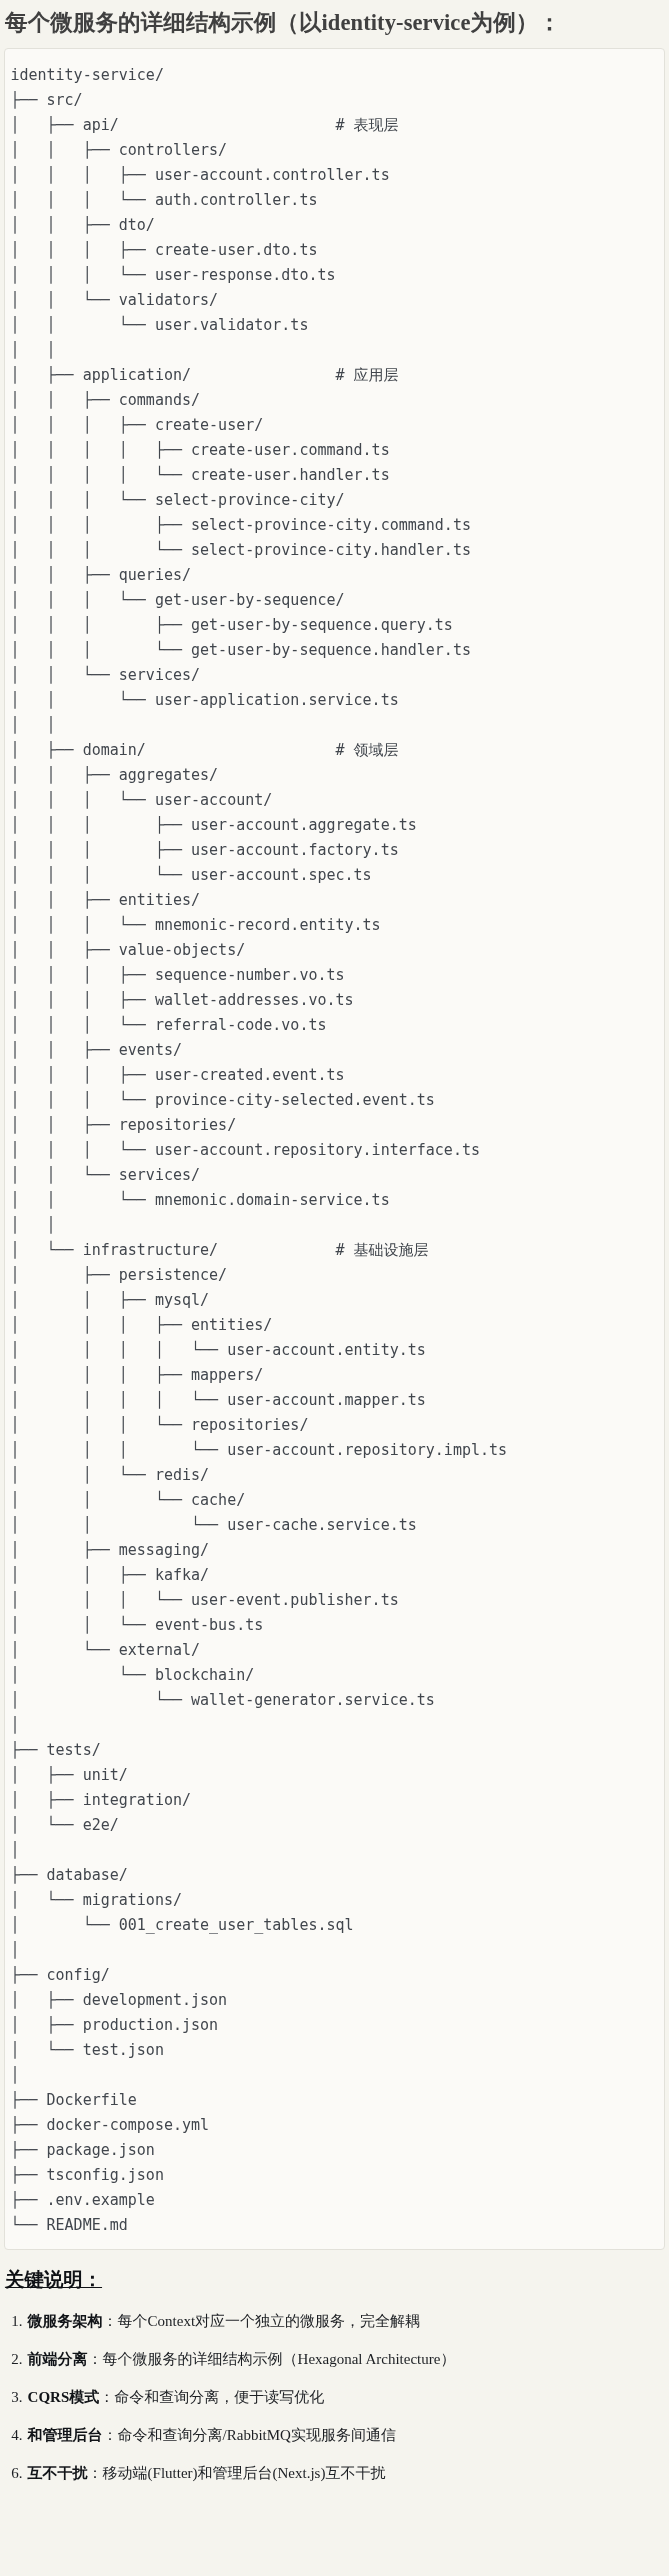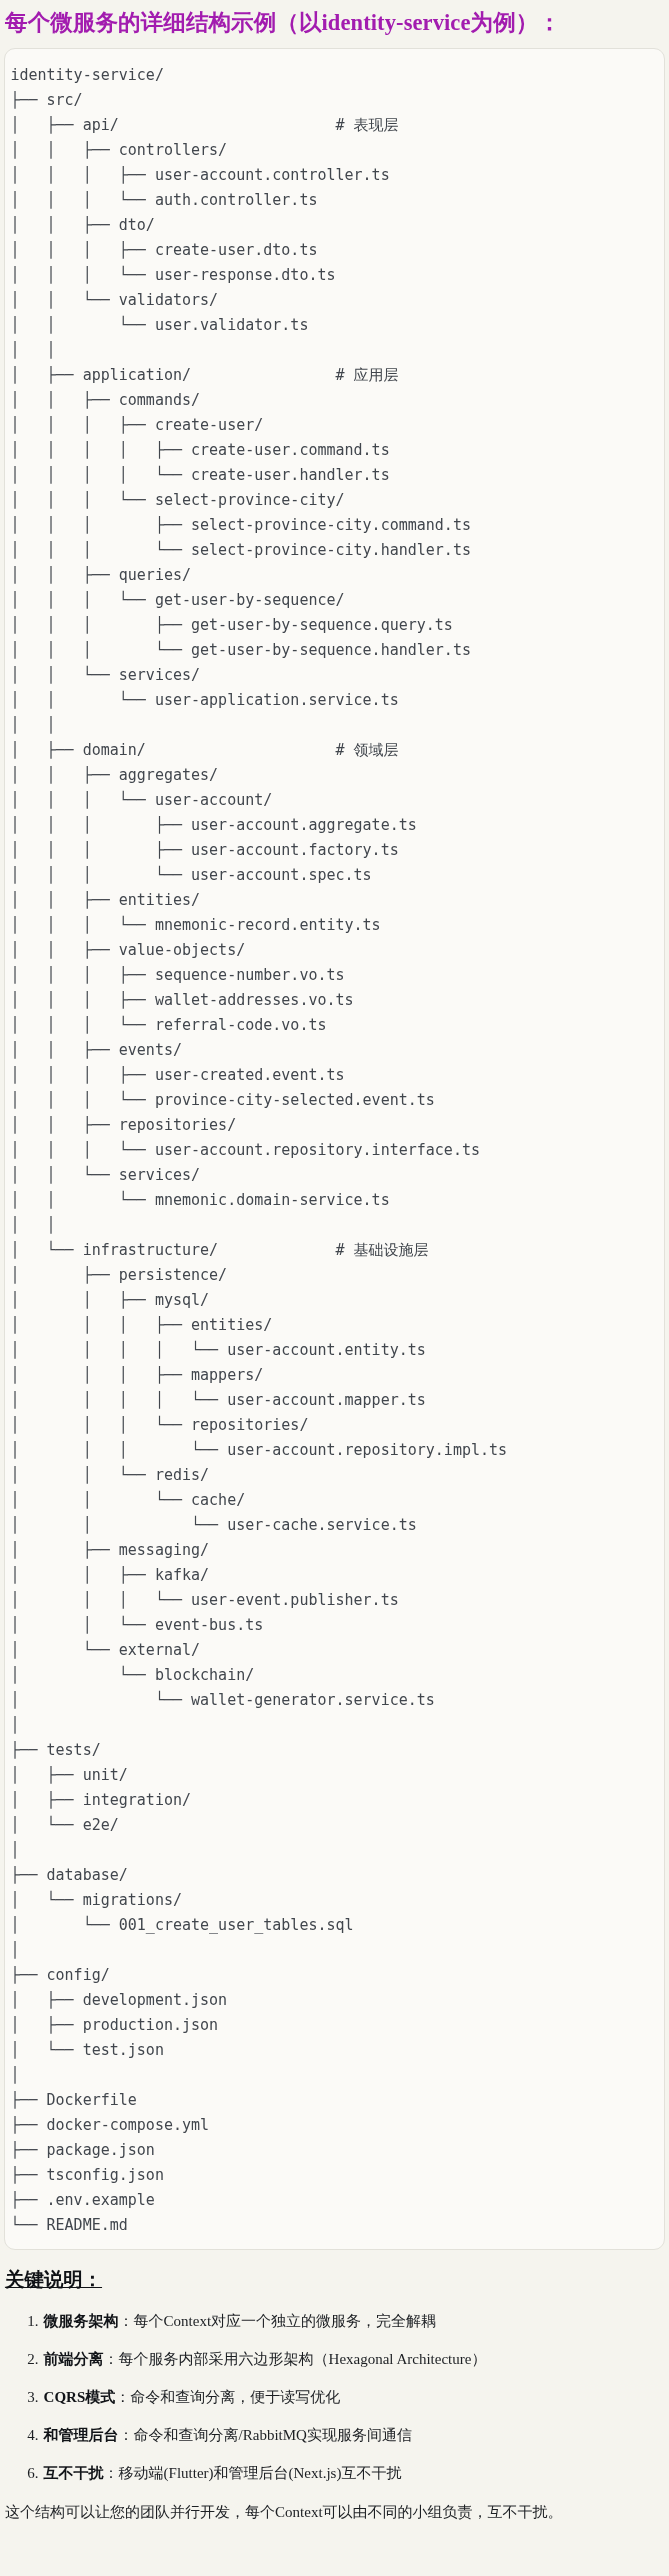--- a/index.html
+++ b/index.html
@@ -12,29 +12,29 @@
   }
   .page {
     width: 669px;
     min-height: 2576px;
     box-sizing: border-box;
     padding: 5px 3.8px 15px 3.8px;
   }
   .title {
     font-size: 22.5px;
     font-weight: 700;
-    color: #a21caf;
+    color: #404040;
     margin: 2.5px 1.3px 11.3px 1.3px;
     line-height: 1.3;
     letter-spacing: 0.1px;
   }
   .tree-block {
     background: #fbfaf7;
     border: 0.6px solid #e2e1da;
-    border-radius: 11px;
+    border-radius: 4px;
     margin: 0;
     padding: 13.8px 8.8px 11.3px 5.6px;
     overflow: hidden;
   }
   pre.tree {
     margin: 0;
     font-family: "DejaVu Sans Mono", monospace;
     font-size: 15px;
     line-height: 25px;
     color: #41464d;
@@ -42,21 +42,21 @@
   }
   .notes-heading {
     font-size: 19.4px;
     font-weight: 700;
     color: #0f1115;
     margin: 16.3px 1.3px 19px 1.3px;
     text-decoration: underline;
   }
   ol.notes {
     list-style: none;
-    margin: 16px;
+    margin: 0;
     padding: 0 0 0 7.5px;
   }
   ol.notes li {
     font-size: 15px;
     line-height: 19px;
     margin: 0 0 19px 0;
     color: #1c1f23;
   }
   ol.notes .num { margin-right: 5px; }
   ol.notes b.label { font-weight: 700; color: #111418; }
@@ -161,22 +161,21 @@
 ├── package.json
 ├── tsconfig.json
 ├── .env.example
 └── README.md</pre>
   </div>
 
   <h2 class="notes-heading">关键说明：</h2>
 
   <ol class="notes">
     <li><span class="num">1.</span><b class="label">微服务架构</b><span class="rest">：每个Context对应一个独立的微服务，完全解耦</span></li>
-    <li><span class="num">2.</span><b class="label">前端分离</b><span class="rest">：每个服务内部采用六边形架构（Hexagonal Architecture）</span></li>
+    <li><span class="num">2.</span><b class="label">前端分离</b><span class="rest">：每个微服务的详细结构示例（Hexagonal Architecture）</span></li>
     <li><span class="num">3.</span><b class="label">CQRS模式</b><span class="rest">：命令和查询分离，便于读写优化</span></li>
     <li><span class="num">4.</span><b class="label">和管理后台</b><span class="rest">：命令和查询分离/RabbitMQ实现服务间通信</span></li>
     <li><span class="num">6.</span><b class="label">互不干扰</b><span class="rest">：移动端(Flutter)和管理后台(Next.js)互不干扰</span></li>
   </ol>
 
-  <p class="closing">这个结构可以让您的团队并行开发，每个Context可以由不同的小组负责，互不干扰。</p>
 
 </div>
 
 
 </body></html>

